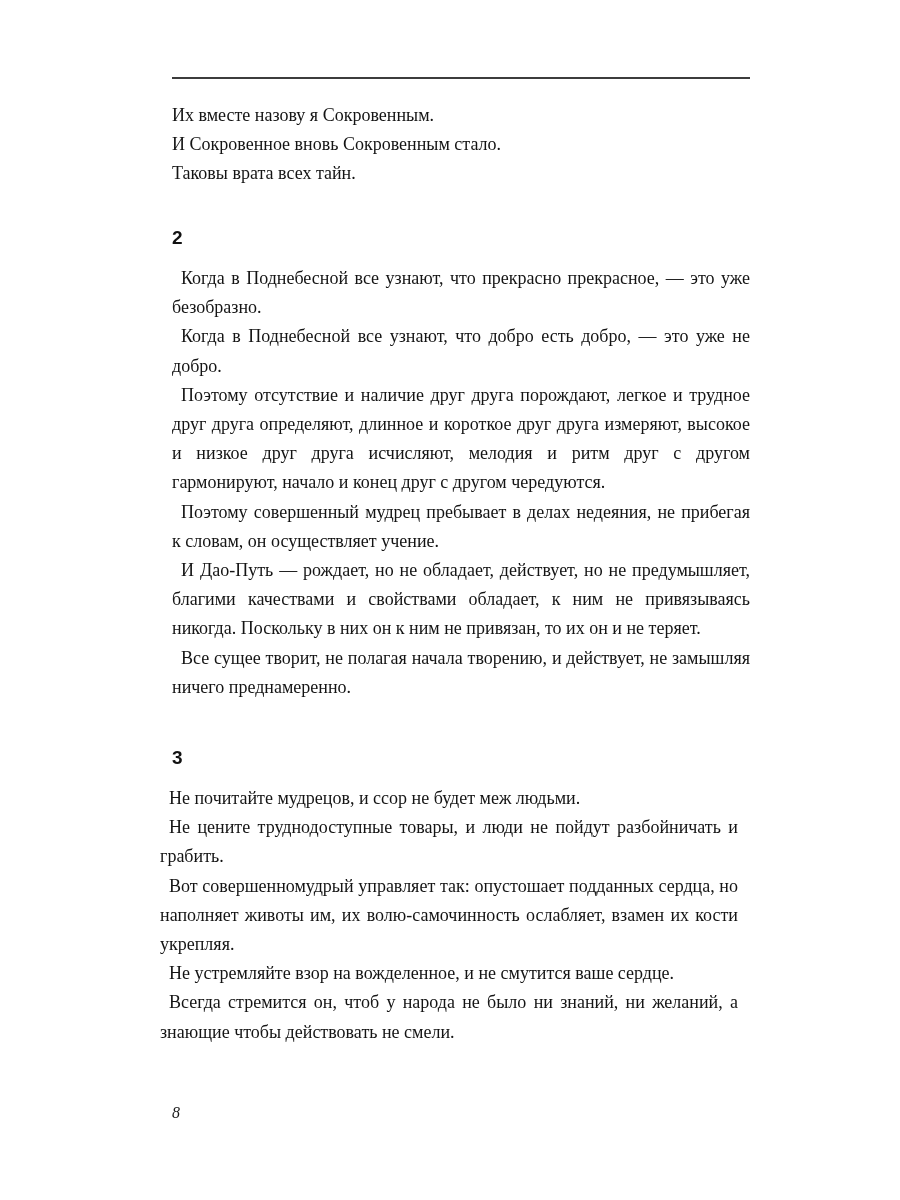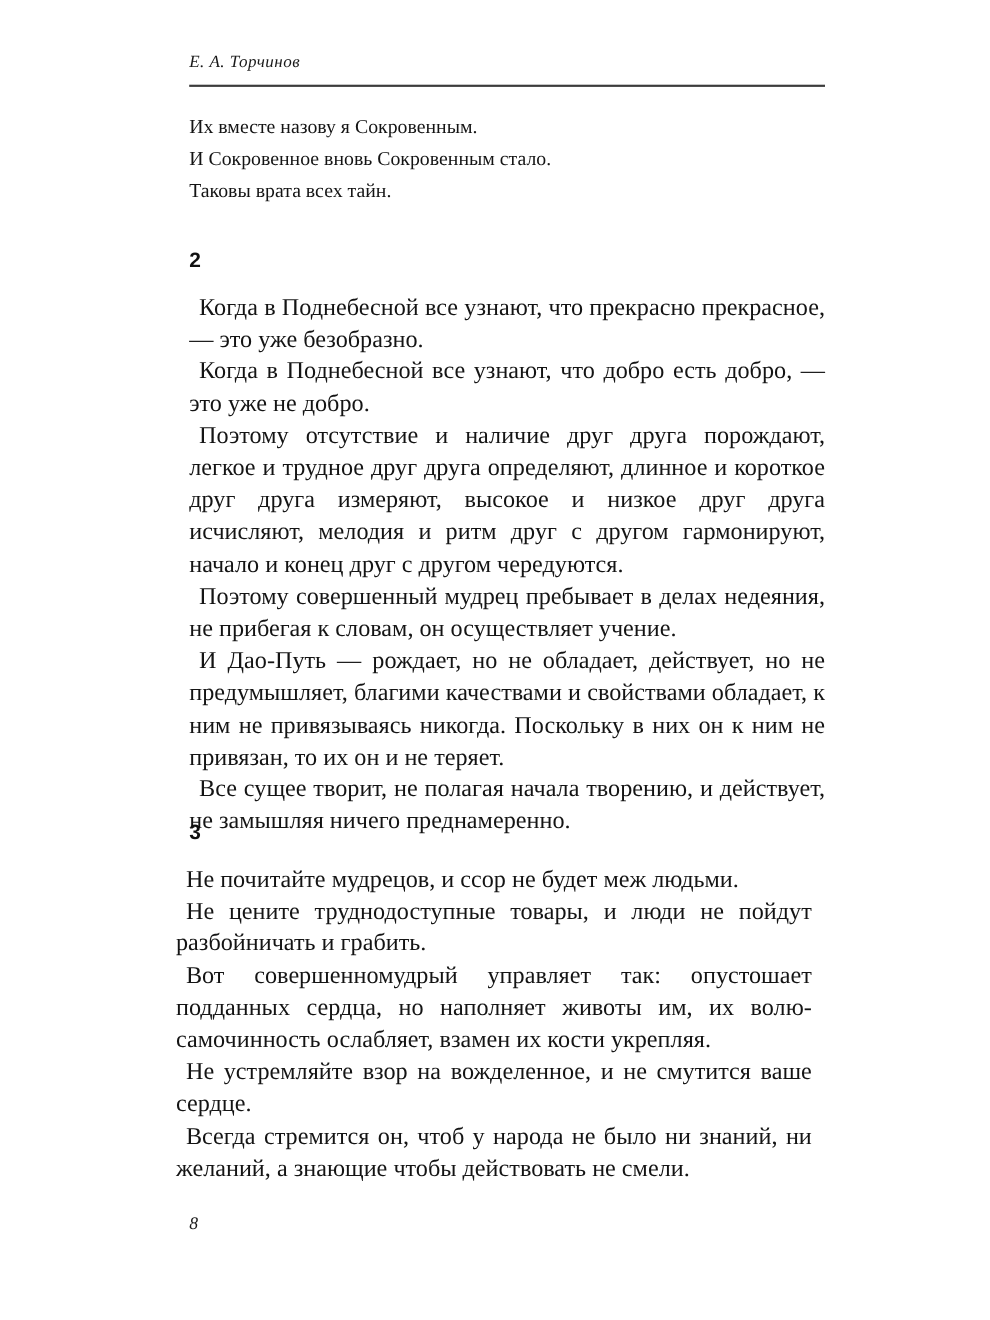--- a/index.html
+++ b/index.html
@@ -63,21 +63,21 @@
   }
 
   .stanza .line {
     display: block;
     white-space: pre;
   }
 
   
   .block {
     margin: 0;
-    font-size: 22px;
+    font-size: 18px;
     line-height: 29.2px;
     color: #141414;
   }
 
   .block .para {
     display: block;
     text-align: justify;
     text-align-last: left;
     text-indent: 9px;
     hyphens: manual;
@@ -106,23 +106,20 @@
     font-style: italic;
     font-size: 16px;
     color: #1a1a1a;
   }
 </style>
 </head>
 <body>
 
 <div class="page">
 
-  <div class="running-head">
-    <span class="running-head-text">Е. А. Торчинов</span>
-  </div>
   <div class="head-rule"></div>
 
   <div class="column">
     <div class="stanza">
       <span class="line">Их вместе назову я Сокровенным.</span>
       <span class="line">И Сокровенное вновь Сокровенным стало.</span>
       <span class="line">Таковы врата всех тайн.</span>
     </div>
   </div>
 

